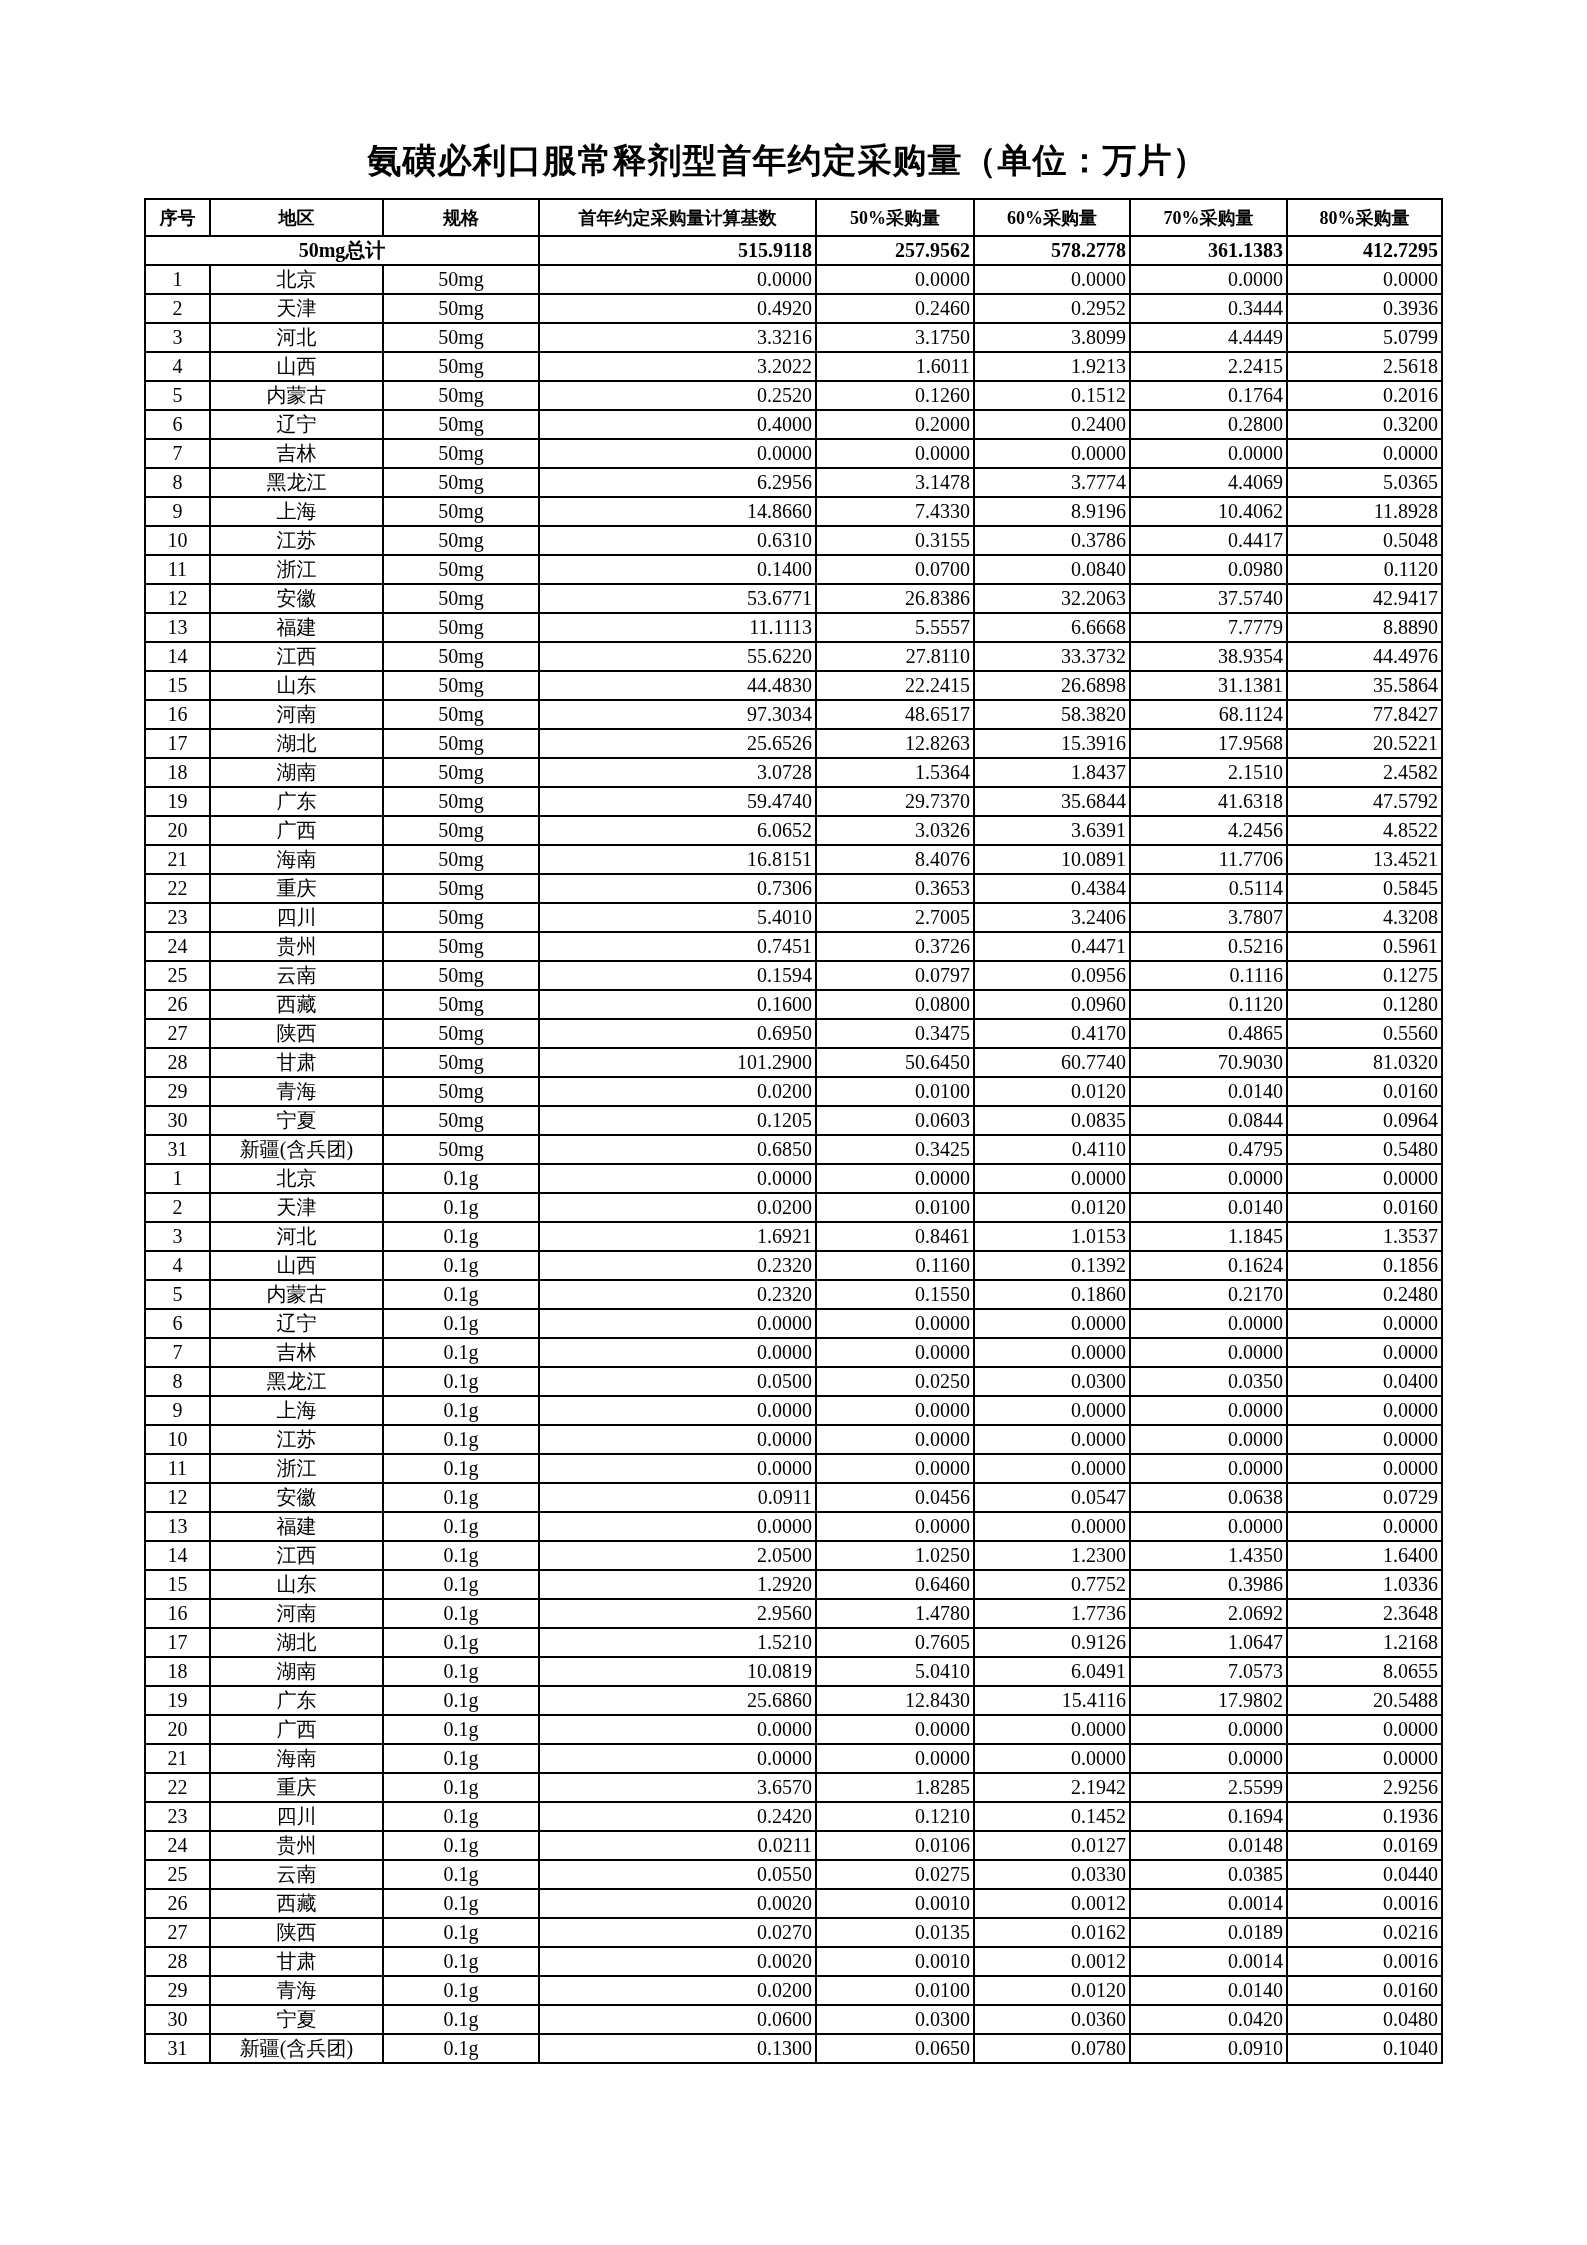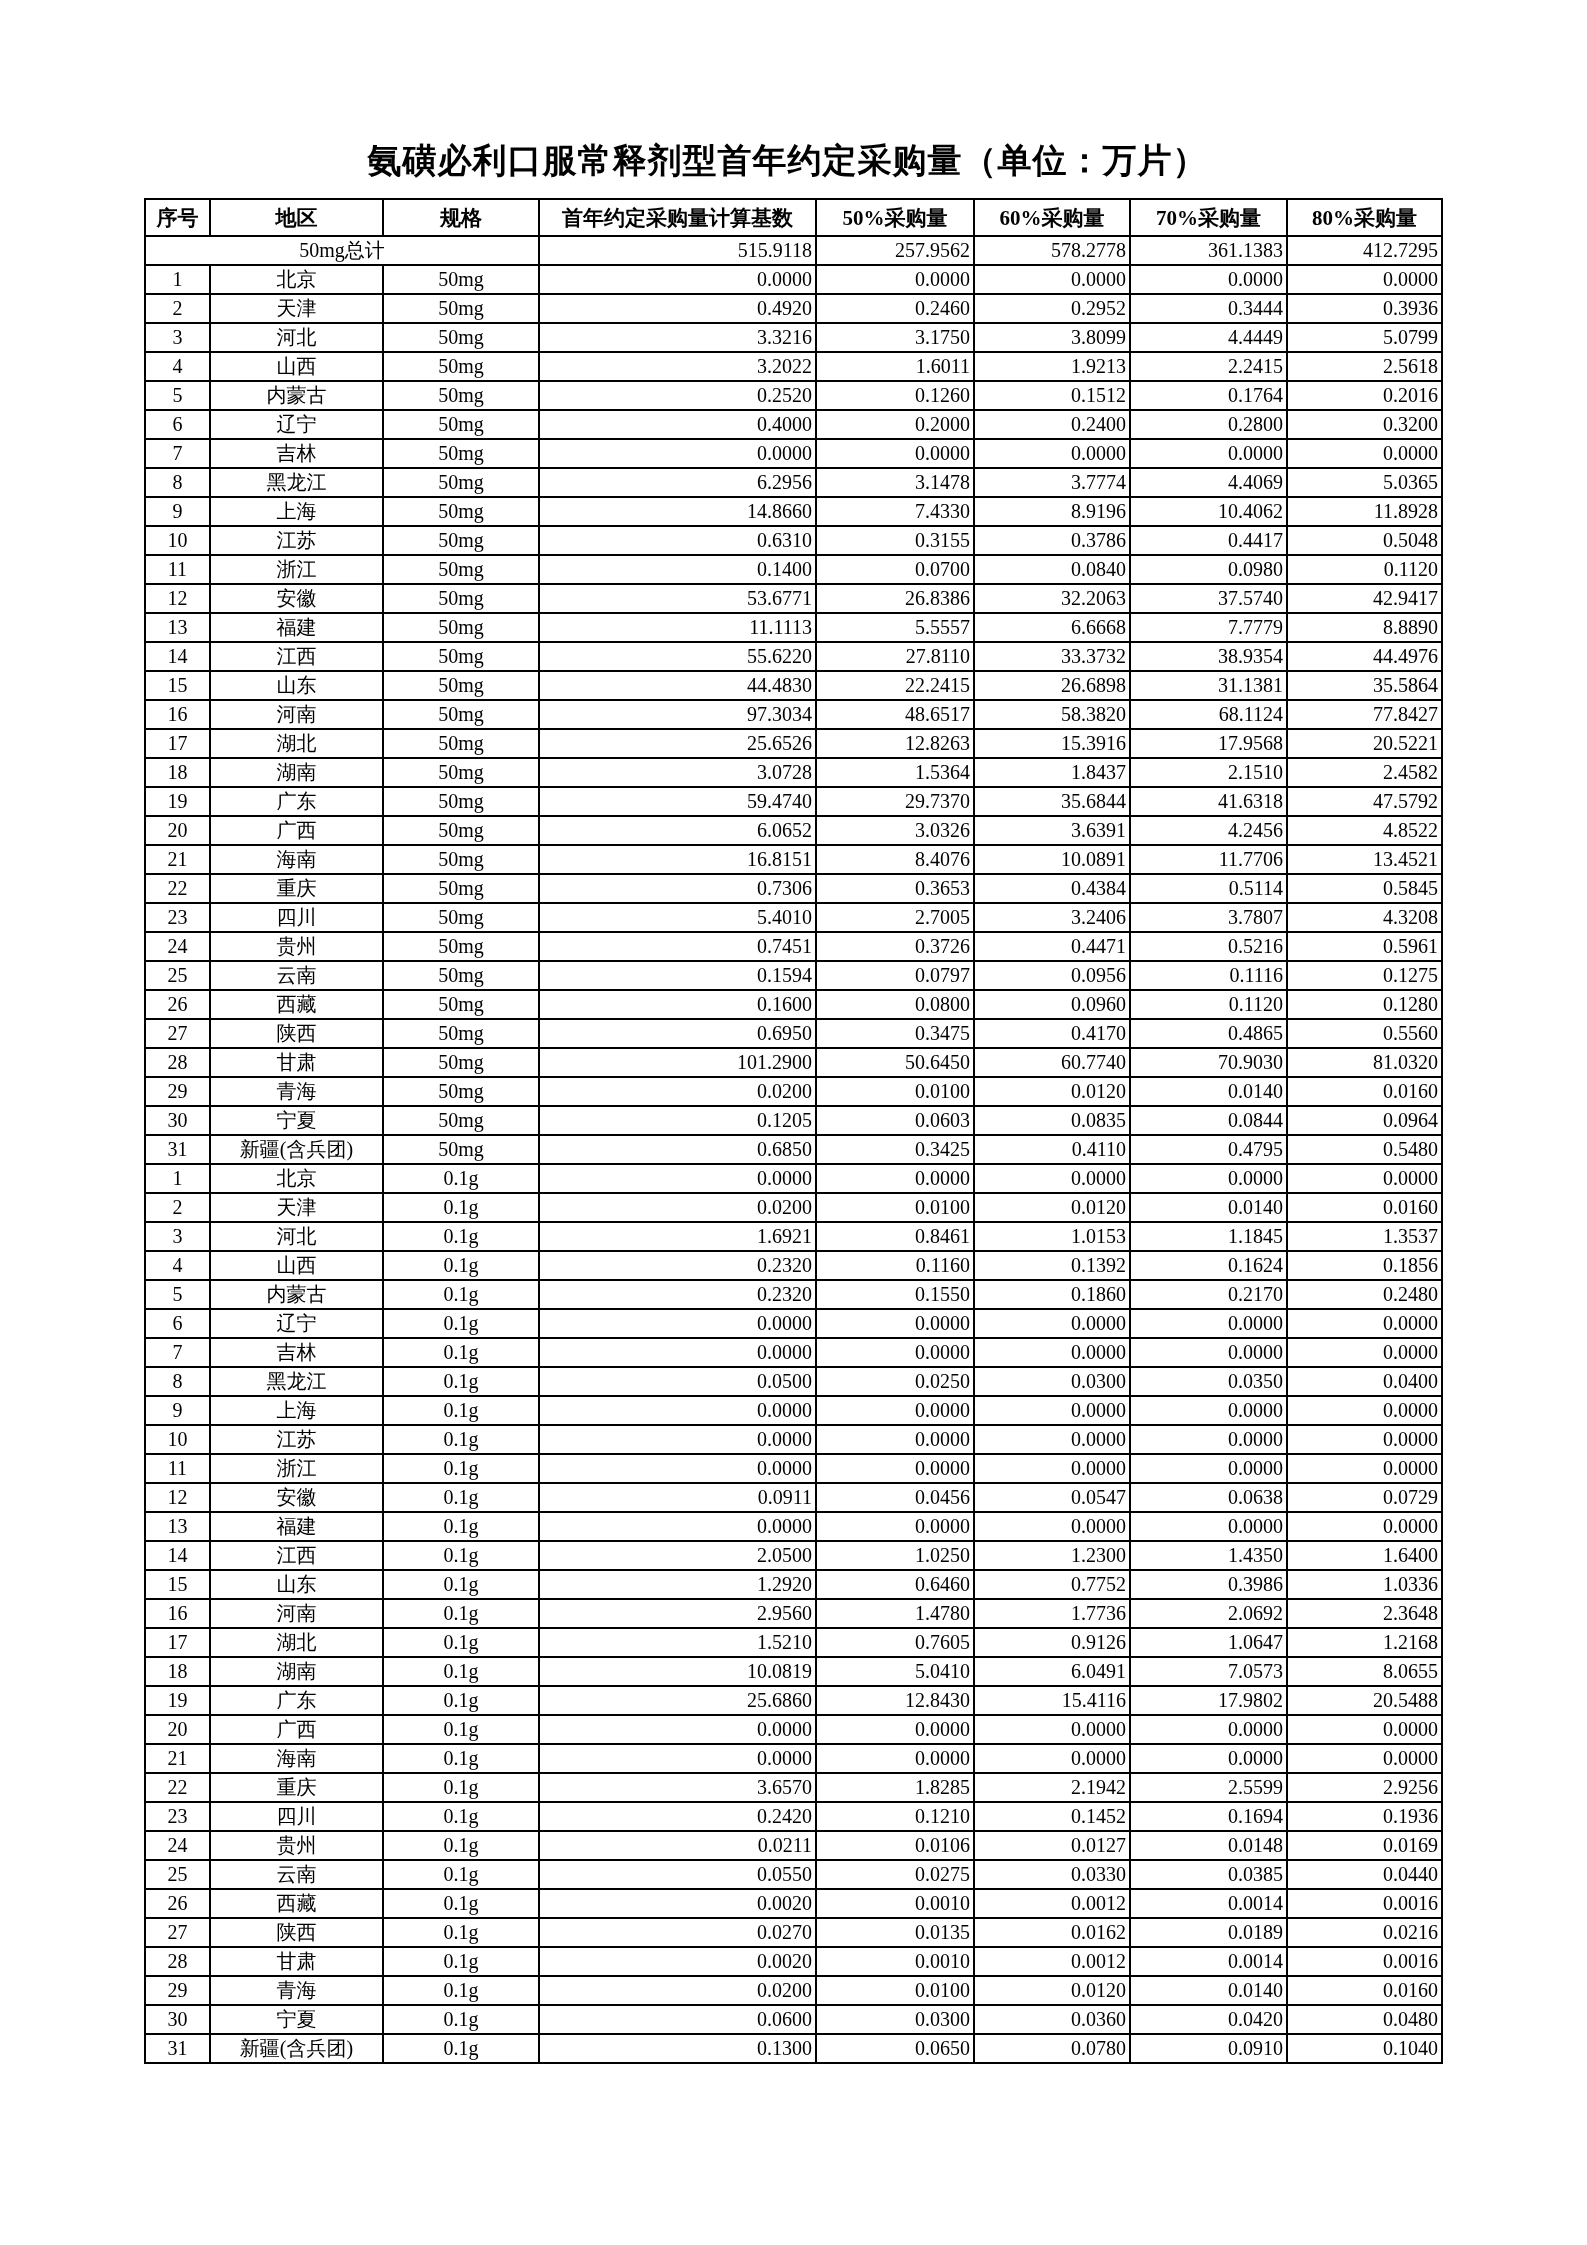--- a/index.html
+++ b/index.html
@@ -20,29 +20,29 @@
     border-collapse:collapse; table-layout:fixed;
     width:1297px;
     font-family:"Liberation Serif","DejaVu Serif",serif;
   }
   table.data-table th, table.data-table td {
     border:2px solid #000;
     overflow:hidden; white-space:nowrap;
     box-sizing:border-box;
   }
   table.data-table th {
-    height:37px; font-size:21px; font-weight:bold; text-align:center;
+    height:37px; font-size:18px; font-weight:bold; text-align:center;
     padding:0 3px;
   }
   table.data-table td {
     height:27px; font-size:20px; padding:0 3px;
   }
   td.num { text-align:right; padding-right:10px; }
   td.center { text-align:center; }
-  tr.total-row td { font-weight:normal;margin-left:28px; }
+  tr.total-row td { font-weight:bold;margin-left:28px; }
 </style>
 </head>
 <body>
 
 <div class="page">
   <h1 class="title">氨磺必利口服常释剂型首年约定采购量（单位：万片）</h1>
 
   <table class="data-table">
     <colgroup>
       <col style="width:65px">

